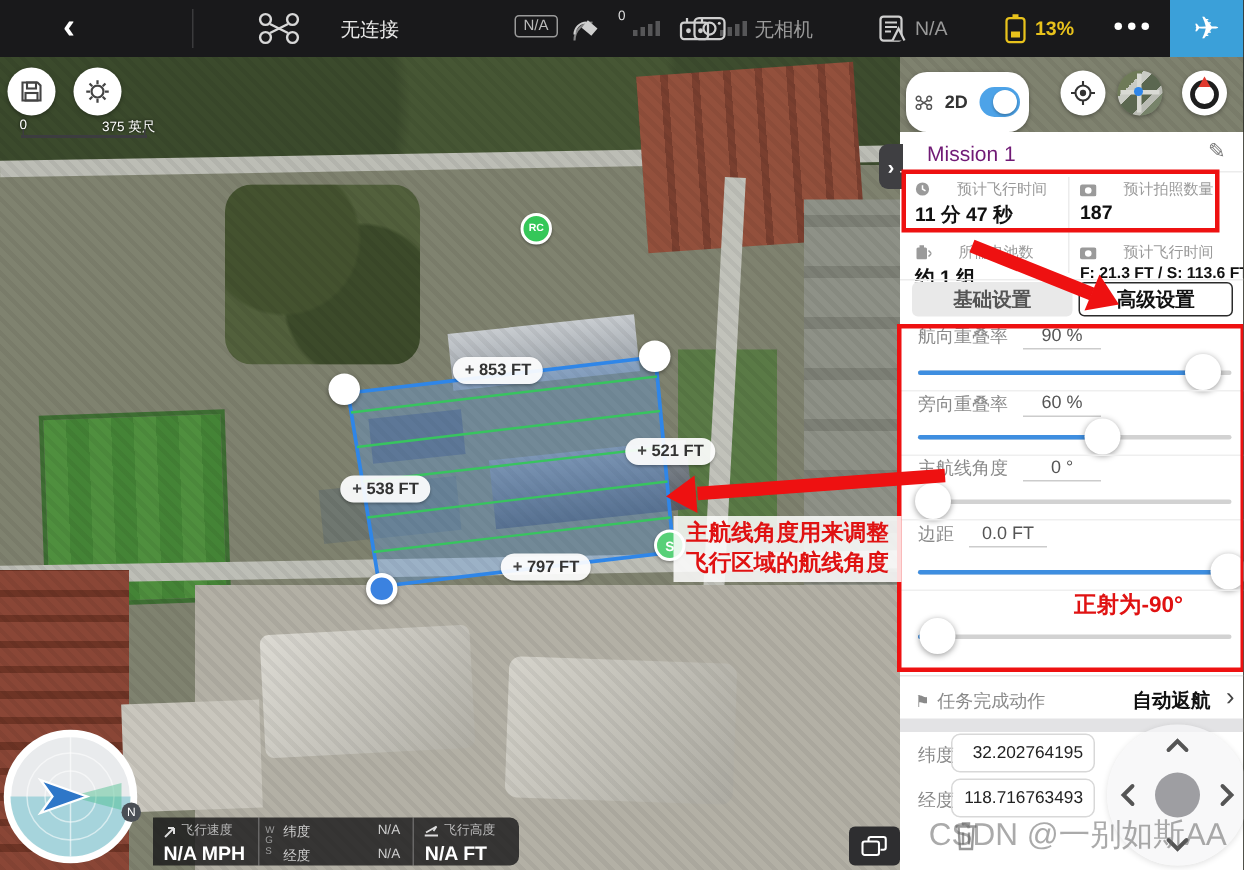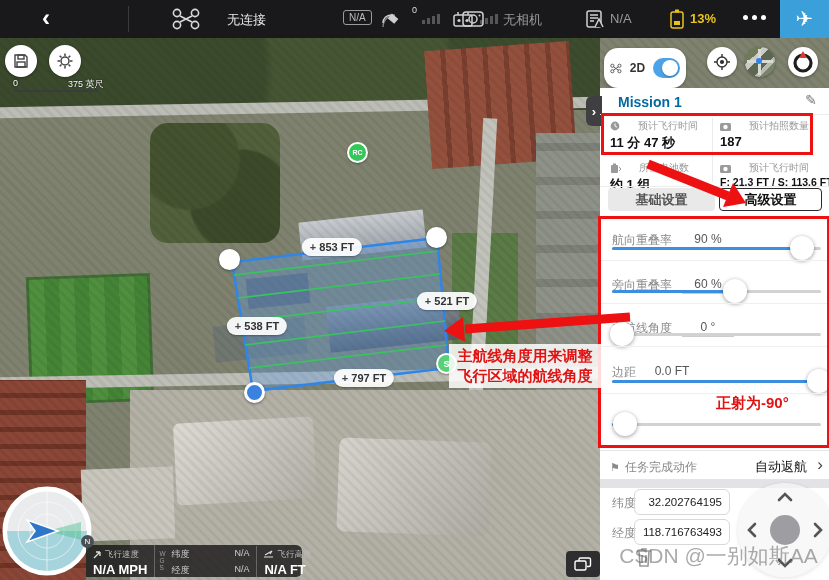--- a/index.html
+++ b/index.html
@@ -50,64 +50,64 @@
   .vx.white{width:21px;height:21px;background:#fff;box-shadow:0 1px 3px rgba(0,0,0,.4);}
   .vx.blue{width:15px;height:15px;background:#3b82e0;border:3px solid #fff;box-shadow:0 1px 3px rgba(0,0,0,.4);}
   .marker{position:absolute;width:17px;height:17px;border-radius:50%;border:2px solid #fff;z-index:8;
      display:flex;align-items:center;justify-content:center;color:#fff;font-weight:700;
      box-shadow:0 1px 2px rgba(0,0,0,.35);}
   .edge-pill{position:absolute;transform:translate(-50%,-50%);background:rgba(255,255,255,.92);
      border-radius:9px;height:18px;display:flex;align-items:center;gap:3px;padding:0 8px;
      font-size:11px;font-weight:700;color:#333;box-shadow:0 1px 2px rgba(0,0,0,.3);z-index:8;white-space:nowrap;}
   .edge-pill .pl{font-size:11px;font-weight:700;color:#444;}
 
-  .telebar{position:absolute;left:86px;top:507px;width:216px;height:32px;z-index:11;
-     background:rgba(22,22,24,.8);border-radius:0 6px 6px 0;display:flex;color:#fff;align-items:center;}
+  .telebar{position:absolute;left:102px;top:507px;width:244px;height:32px;z-index:11;
+     background:rgba(22,22,24,.8);border-radius:0 6px 6px 0;display:flex;color:#fff;}
   .tseg{padding:3px 7px 0 7px;position:relative;}
   .tseg+.tseg{border-left:1px solid rgba(255,255,255,.25);}
   .tlab{font-size:8.5px;color:#b9b9b9;display:flex;align-items:center;gap:3px;white-space:nowrap;}
   .tval{font-size:13px;font-weight:700;white-space:nowrap;margin-top:1px;}
   .wgs{position:absolute;left:4px;top:5px;width:7px;font-size:6.5px;line-height:1.1;color:#9a9a9a;
        word-break:break-all;}
   .trow{font-size:9px;color:#cfcfcf;display:flex;justify-content:space-between;width:78px;margin-left:9px;}
 
   .layers-btn{position:absolute;left:566px;top:513px;width:34px;height:26px;background:#2e2e30;
      border-radius:4px;display:flex;align-items:center;justify-content:center;z-index:11;}
   .nbadge{position:absolute;left:81px;top:497px;width:13px;height:13px;border-radius:50%;background:#4a4f55;
      color:#fff;font-size:8px;display:flex;align-items:center;justify-content:center;z-index:12;}
 
   
   .panel{position:absolute;left:600px;top:88px;width:229px;height:492px;background:#fff;z-index:20;}
   .p-handle{position:absolute;left:-14px;top:8px;width:16px;height:30px;background:#3f3f42;
      border-radius:6px 0 0 6px;color:#fff;display:flex;align-items:center;justify-content:center;
      font-size:13px;font-weight:700;}
   .p-head{position:absolute;left:0;top:0;width:100%;height:26px;border-bottom:1px solid #ececec;}
-  .p-title{position:absolute;left:18px;top:6px;font-size:14px;font-weight:700;color:#0369a1;}
+  .p-title{position:absolute;left:18px;top:6px;font-size:14px;font-weight:400;color:#701a75;}
   .p-edit{position:absolute;right:12px;top:4px;color:#777;font-size:14px;}
   .stat-lab{position:absolute;font-size:10px;color:#9a9a9a;display:flex;align-items:center;gap:18px;white-space:nowrap;}
   .stat-val{position:absolute;font-size:13px;font-weight:700;color:#111;white-space:nowrap;}
   .v-div{position:absolute;left:112px;top:30px;width:1px;height:64px;background:#ececec;}
   .stats-bot{position:absolute;left:0;top:98px;width:100%;height:1px;background:#ececec;}
 
   .tab{position:absolute;top:100px;height:23px;border-radius:4px;font-size:13px;font-weight:700;
      display:flex;align-items:center;justify-content:center;box-sizing:border-box;}
   .tab.basic{left:8px;width:107px;background:#e9e9e9;color:#555;}
   .tab.adv{left:119px;width:103px;background:#fff;border:1.5px solid #2b2b2b;color:#111;}
 
   .s-lab{position:absolute;left:12px;font-size:12px;color:#8a8a8a;display:flex;align-items:flex-end;gap:10px;white-space:nowrap;}
-  .s-val{font-size:12px;color:#555;border-bottom:1px solid #ccc;min-width:44px;text-align:center;padding:16px 4px 2px;}
+  .s-val{font-size:12px;color:#555;border-bottom:1px solid #ccc;min-width:44px;text-align:center;padding:0 4px 2px;}
   .s-sep{position:absolute;left:0;width:100%;height:1px;background:#efefef;}
   .track{position:absolute;left:12px;width:209px;height:3px;background:#d2d2d2;border-radius:2px;}
   .fill{position:absolute;left:0;top:0;height:3px;background:#3e8ee0;border-radius:2px;}
   .knob{position:absolute;top:-11px;width:24px;height:24px;border-radius:50%;background:#fff;
      box-shadow:0 1px 4px rgba(0,0,0,.4);transform:translateX(-12px);}
 
   .finish{position:absolute;left:0;top:362px;width:100%;height:29px;border-top:1px solid #e6e6e6;}
   .f-lab{position:absolute;left:10px;top:8px;font-size:12px;color:#8a8a8a;display:flex;gap:5px;align-items:center;}
-  .f-val{position:absolute;right:22px;top:7px;font-size:13px;font-weight:400;color:#111;}
+  .f-val{position:absolute;right:22px;top:7px;font-size:13px;font-weight:700;color:#111;}
   .f-chev{position:absolute;right:6px;top:4px;font-size:17px;color:#444;}
   .gap{position:absolute;left:0;top:391px;width:100%;height:9px;background:#e3e3e5;}
 
   .c-lab{position:absolute;left:12px;font-size:12px;color:#8a8a8a;}
   .c-box{position:absolute;left:34px;width:96px;height:26px;border:1px solid #d8d8d8;border-radius:6px;
      font-size:11.5px;color:#222;display:flex;align-items:center;justify-content:flex-end;
      padding-right:7px;box-sizing:border-box;}
   .dpad{position:absolute;left:138px;top:395px;width:94px;height:94px;border-radius:50%;
      background:rgba(245,245,247,.75);box-shadow:0 1px 4px rgba(0,0,0,.12);}
   .trash{position:absolute;left:34px;top:458px;opacity:.6;}

